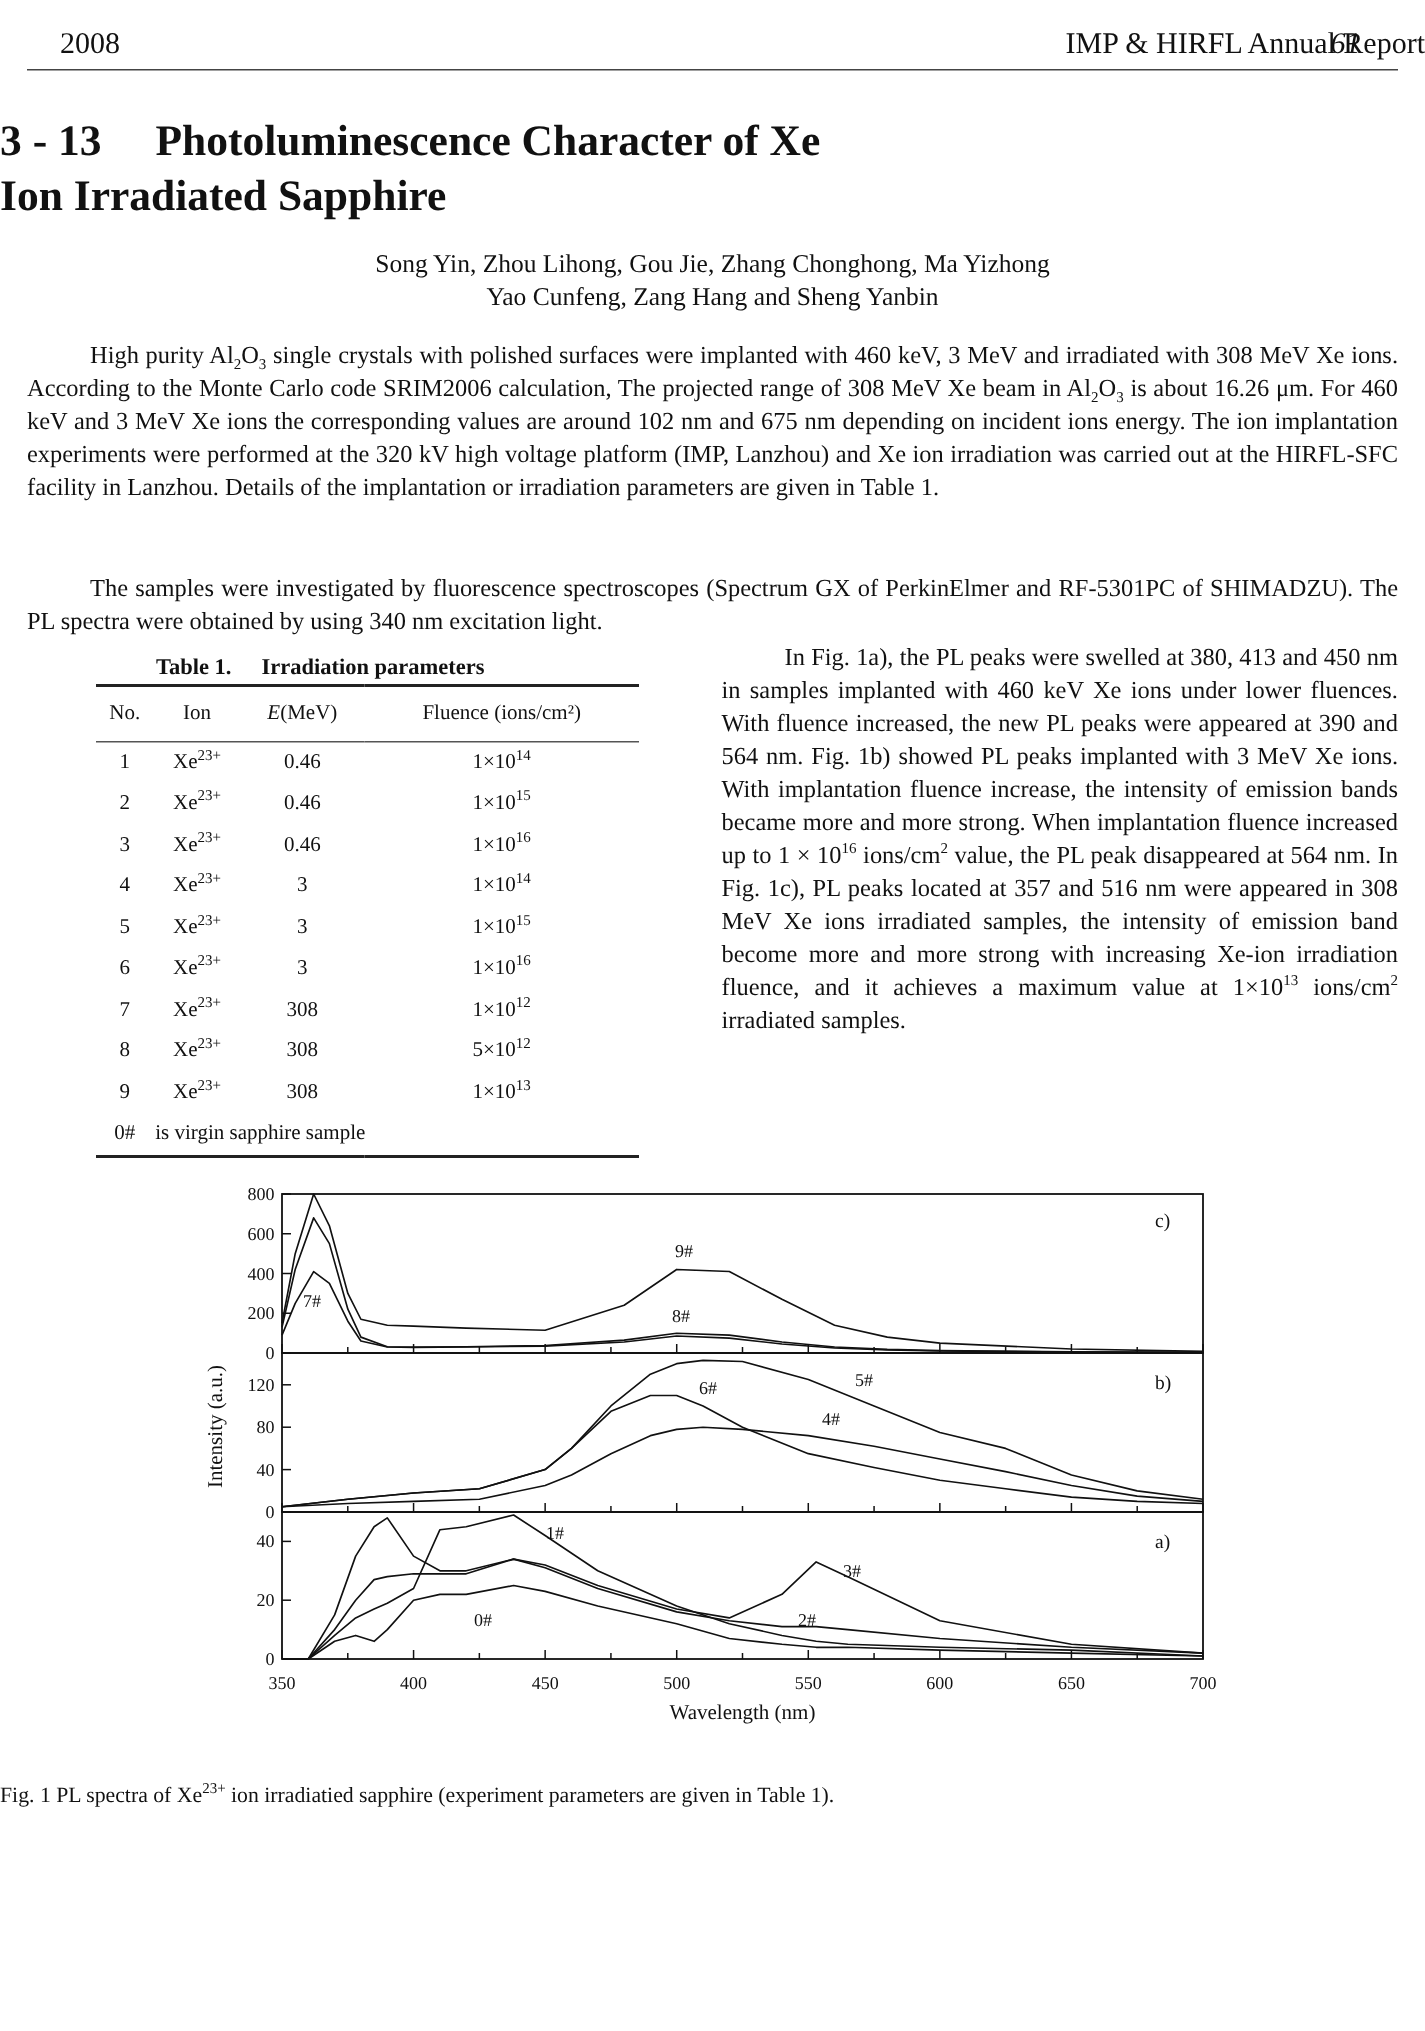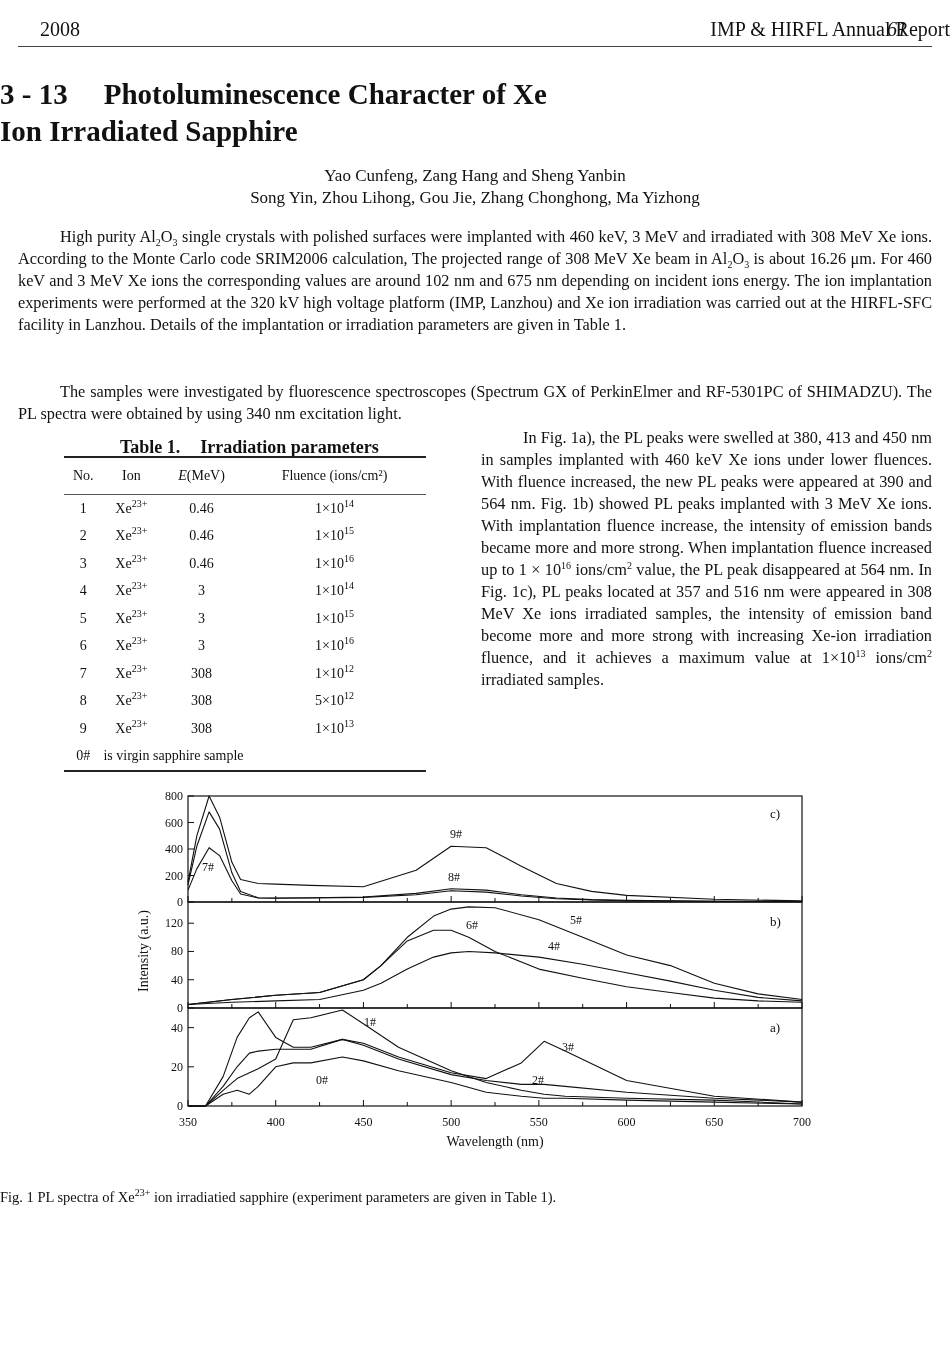--- a/index.html
+++ b/index.html
@@ -6,21 +6,21 @@
   body { width: 950px; height: 1354px; position: relative; overflow: hidden;
          font-family: "Liberation Serif", "DejaVu Serif", serif; color: #111; }
   .abs { position: absolute; }
   .hdr { top: 18px; font-size: 20px; }
   .rule { left: 18px; width: 914px; top: 46px; height: 0; border-top: 1px solid #444; }
   .title { left: 0; width: 950px; text-align: left; font-weight: bold; font-size: 29px; line-height: 37px; top: 76px; }
   .authors { left: 0; width: 950px; text-align: center; font-size: 17px; line-height: 22px; top: 165px; }
   .para { font-size: 16.3px; line-height: 22px; text-align: justify; text-align-last: left; }
   .indent { text-indent: 42px; }
   sub, sup { font-size: 10px; line-height: 0; }
-  .tbl-cap { left: 120px; top: 437px; font-size: 18px; font-weight: bold; }
+  .tbl-cap { left: 104px; top: 437px; font-size: 15px; font-weight: bold; }
   .tbl-cap span + span { margin-left: 20px; }
   table.t1 { position: absolute; left: 64px; top: 456px; width: 362px; border-collapse: collapse; font-size: 14px; }
   table.t1 th { font-weight: normal; height: 34px; border-top: 2px solid #222; border-bottom: 1px solid #555; }
   table.t1 td { text-align: center; height: 25.5px; }
   table.t1 tr.last td { border-bottom: 2px solid #222; text-align: left; }
   table.t1 tr.last td.c0 { text-align: center; }
   .right-text { left: 481px; top: 427px; width: 451px; }
   .fig { left: 130px; top: 786px; }
   .caption { left: 0; width: 900px; text-align: left; top: 1177px; font-size: 14.5px; margin-top: 12px; }
   svg text { font-family: "Liberation Serif", serif; fill: #111; }
@@ -32,22 +32,22 @@
 <div class="abs hdr" style="left:0;width:950px;text-align:right;">IMP &amp; HIRFL Annual Report</div>
 <div class="abs hdr" style="left:887px;font-style:italic;">61</div>
 <div class="abs rule"></div>
 
 <div class="abs title">
   <div><span>3 - 13</span><span style="display:inline-block;width:36px;"></span><span>Photoluminescence Character of Xe</span></div>
   <div>Ion Irradiated Sapphire</div>
 </div>
 
 <div class="abs authors">
+  <div>Song Yin, Zhou Lihong, Gou Jie, Zhang Chonghong, Ma Yizhong</div>
   <div>Yao Cunfeng, Zang Hang and Sheng Yanbin</div>
-  <div>Song Yin, Zhou Lihong, Gou Jie, Zhang Chonghong, Ma Yizhong</div>
 </div>
 
 <div class="abs para indent" style="left:18px;top:226px;width:914px;"><span>High purity Al</span><sub>2</sub><span>O</span><sub>3</sub><span> single crystals with polished surfaces were implanted with 460 keV, 3 MeV and irradiated with 308 MeV Xe ions. According to the Monte Carlo code SRIM2006 calculation, The projected range of 308 MeV Xe beam in Al</span><sub>2</sub><span>O</span><sub>3</sub><span> is about 16.26 μm. For 460 keV and 3 MeV Xe ions the corresponding values are around 102 nm and 675 nm depending on incident ions energy. The ion implantation experiments were performed at the 320 kV high voltage platform (IMP, Lanzhou) and Xe ion irradiation was carried out at the HIRFL-SFC facility in Lanzhou. Details of the implantation or irradiation parameters are given in Table 1.</span></div>
 <div class="abs para indent" style="left:18px;top:381px;width:914px;">The samples were investigated by fluorescence spectroscopes (Spectrum GX of PerkinElmer and RF-5301PC of SHIMADZU). The PL spectra were obtained by using 340 nm excitation light.</div>
 
 <div class="abs tbl-cap"><span>Table 1.</span><span>Irradiation parameters</span></div>
 <table class="t1">
   <thead>
     <tr>
       <th>No.</th>

